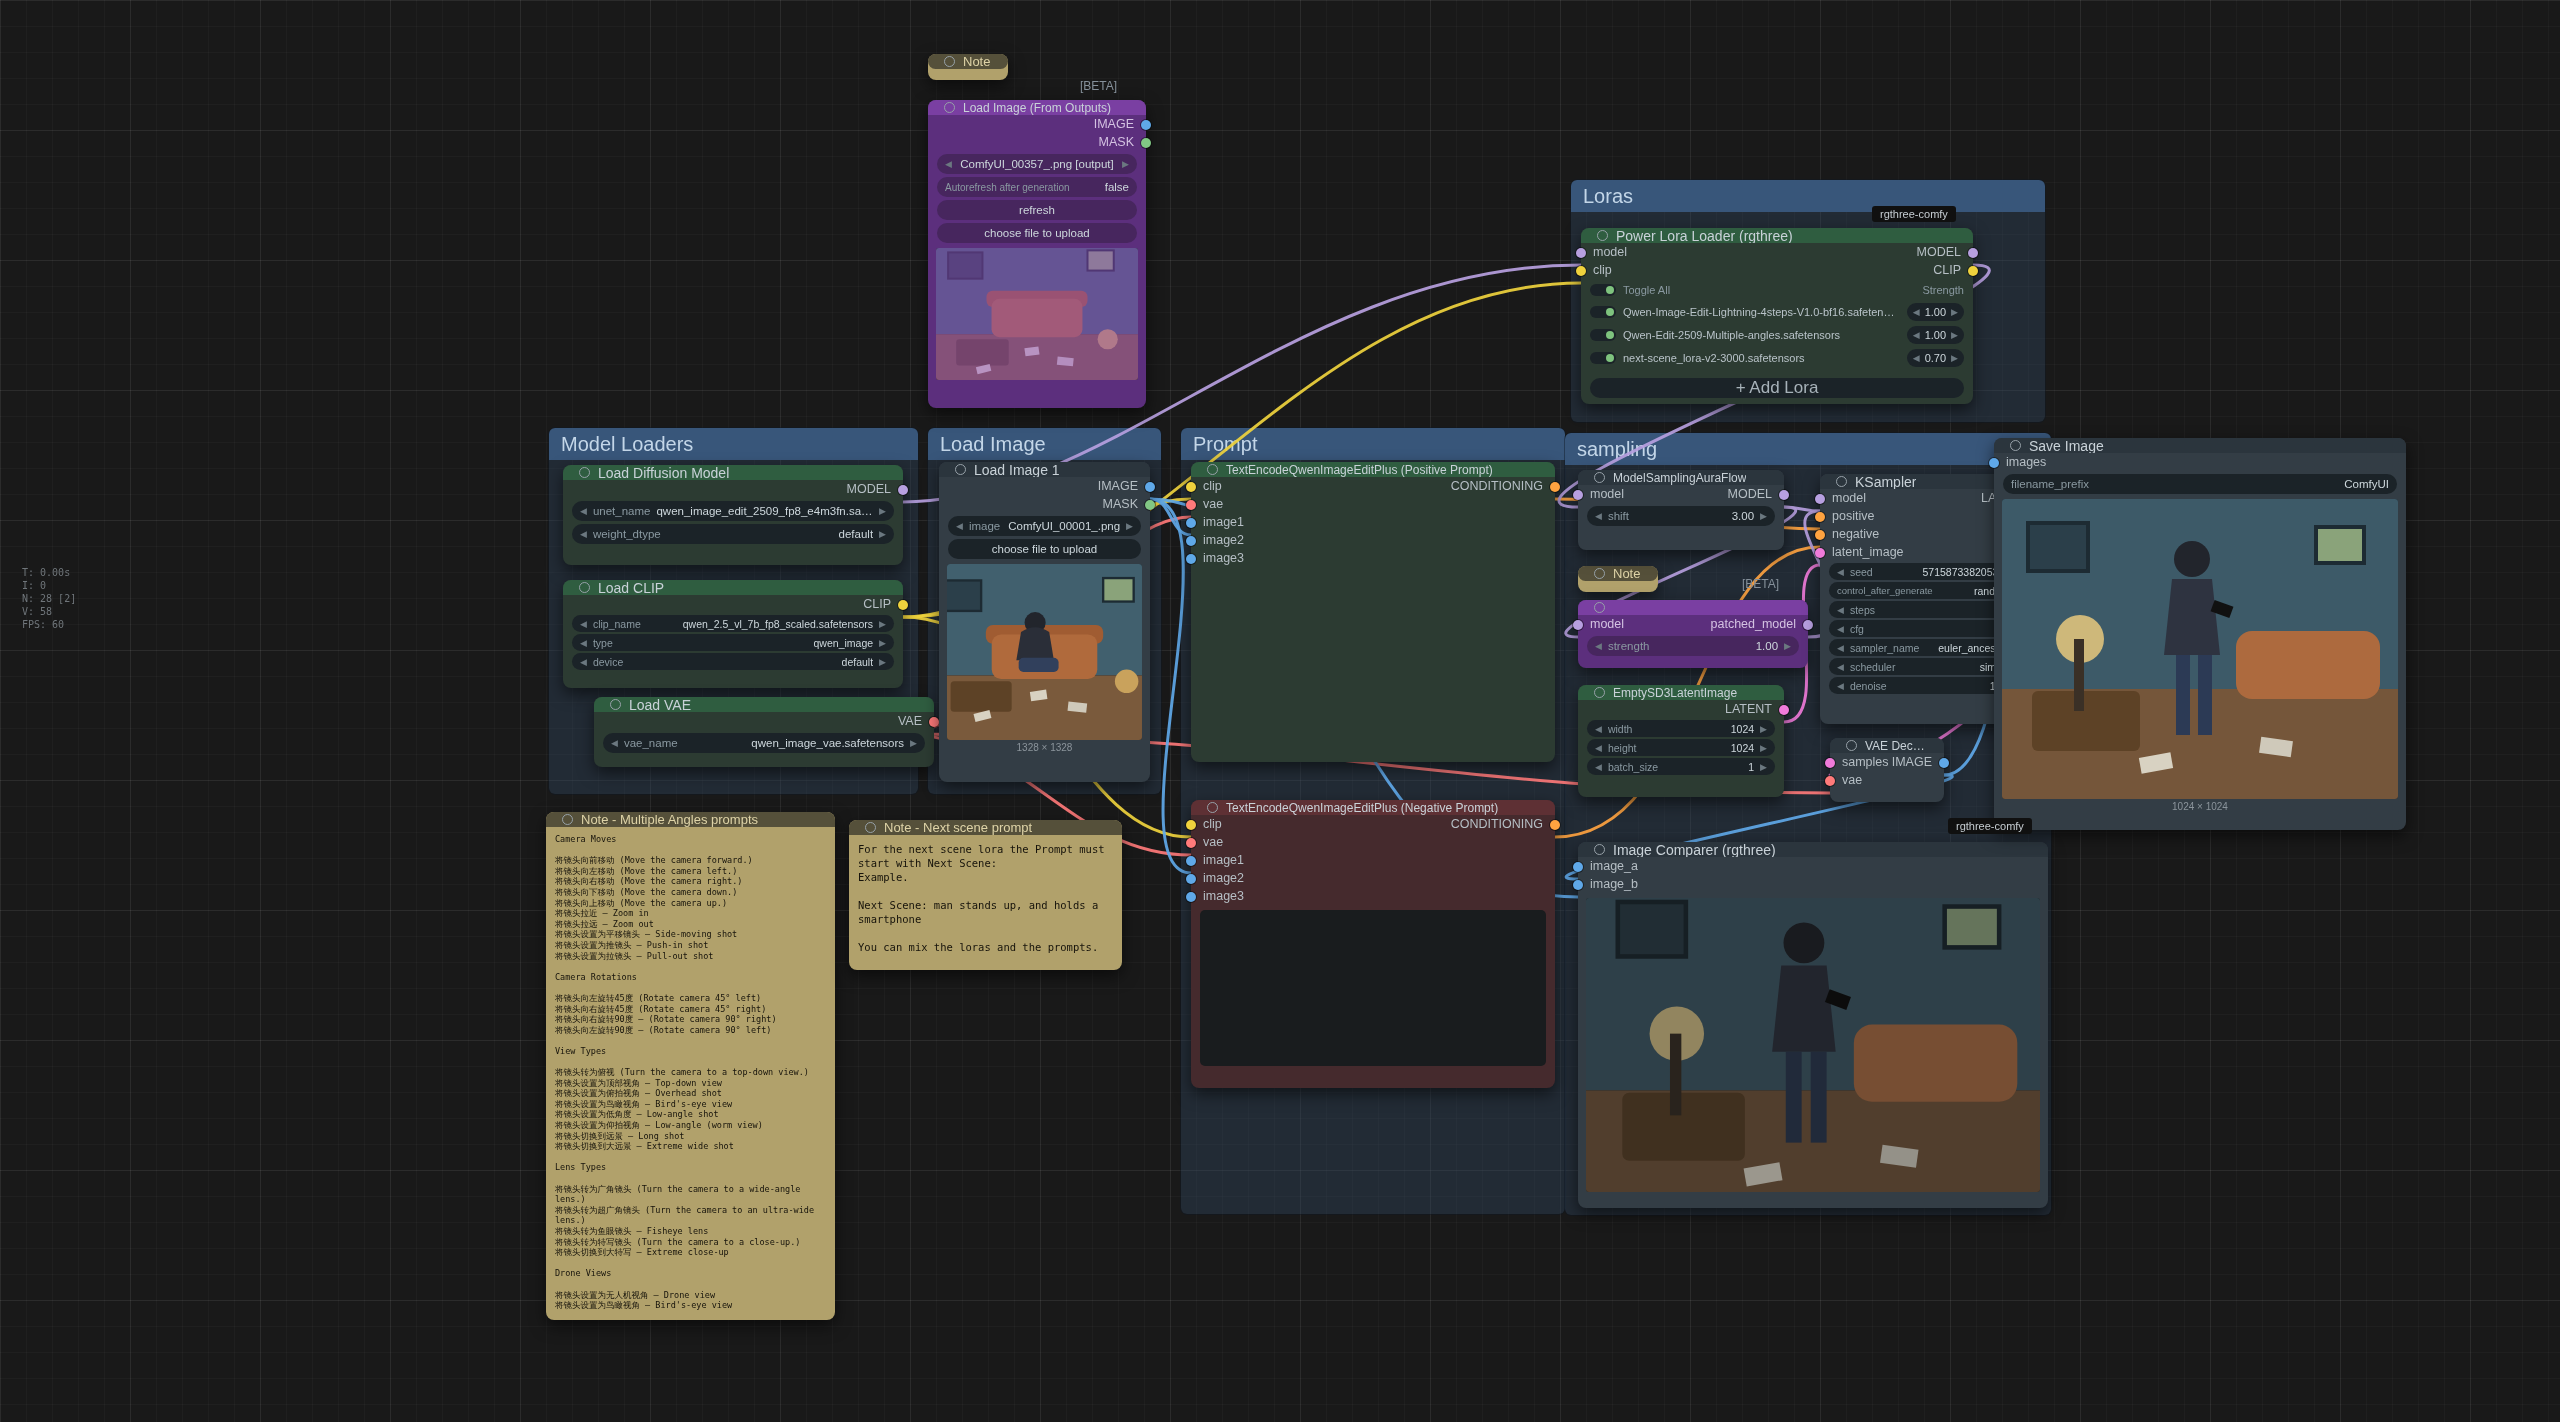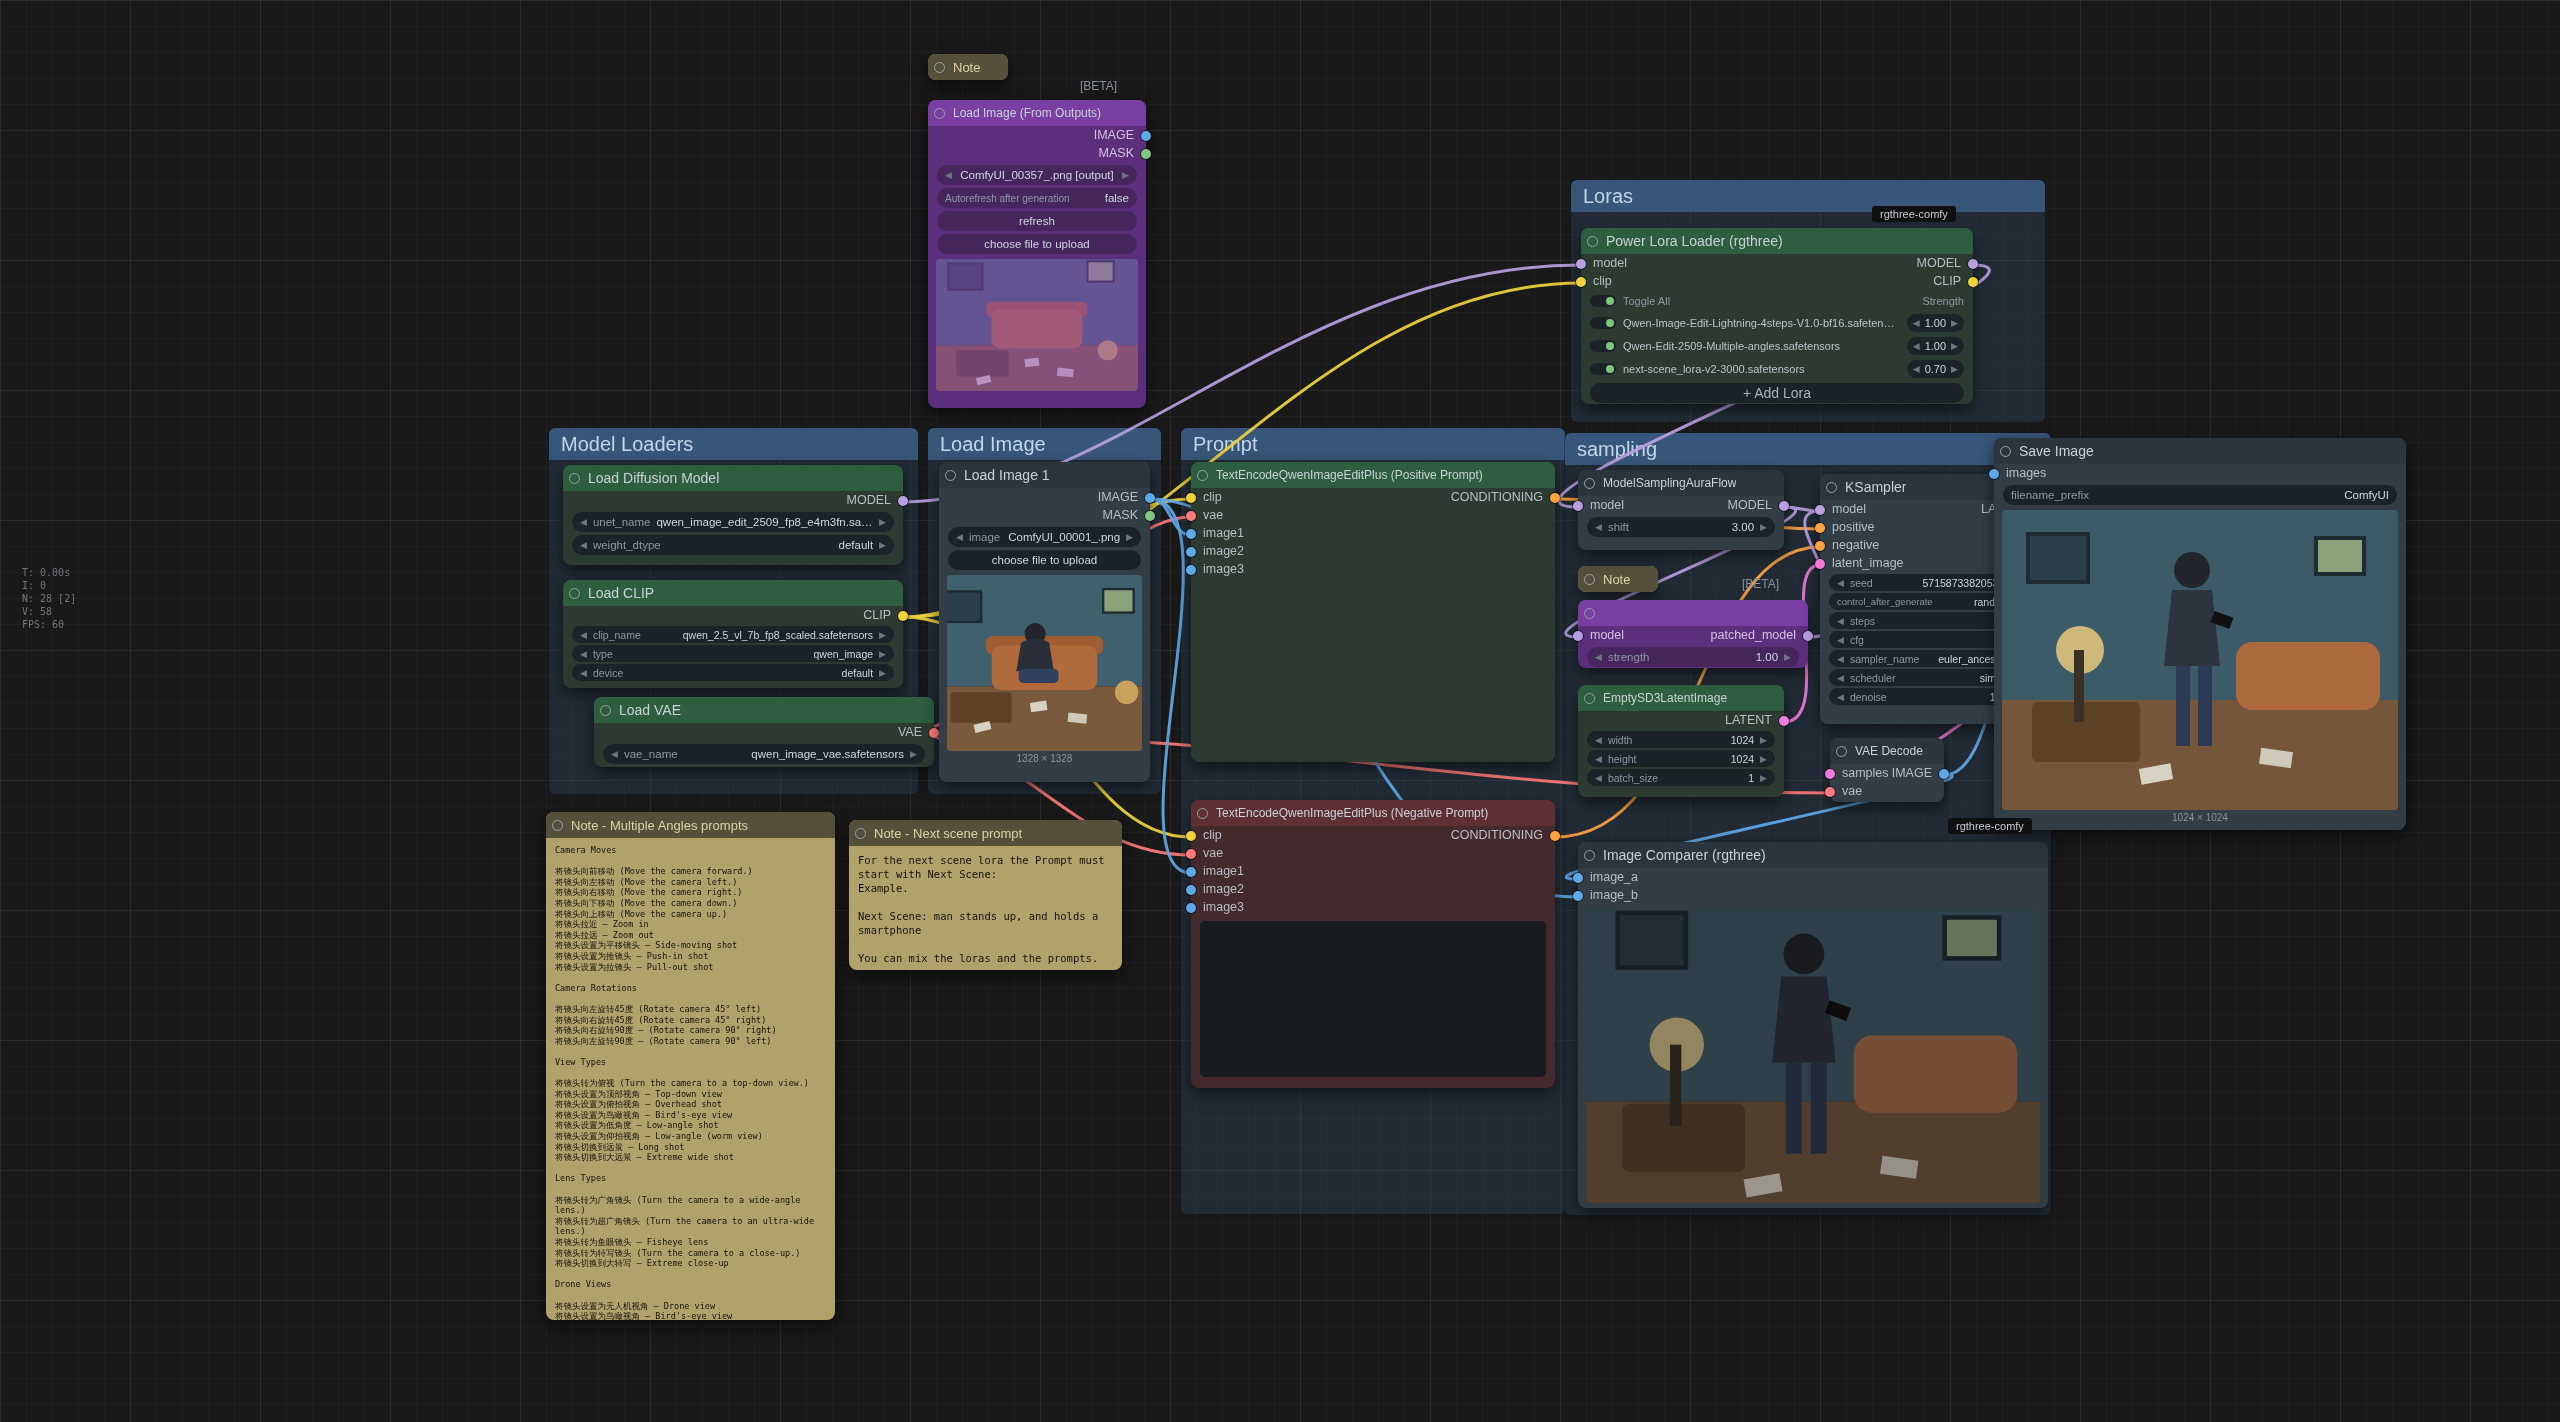--- a/index.html
+++ b/index.html
@@ -12,21 +12,21 @@
   linear-gradient(90deg,rgba(255,255,255,.05) 1px,transparent 1px);
  background-size:26px 26px,26px 26px,130px 130px,130px 130px;
  font-family:"Liberation Sans",sans-serif;color:#ccc}
 .wires{position:absolute;inset:0;z-index:2;pointer-events:none}
 .wires path{fill:none;stroke-width:3;stroke-linecap:round;opacity:.92}
 .group{position:absolute;z-index:1;border-radius:6px}
 .group .gh{display:flex;align-items:center;height:32px;padding:0 12px;border-radius:6px 6px 0 0;font-size:20px}
 .gblue{background:rgba(47,69,92,.42);outline:1px solid rgba(15,25,35,.45)}
 .gblue .gh{background:#38567a;color:#c3d6e8}
 .node{position:absolute;z-index:3;border-radius:8px;background:var(--body,#333d45);box-shadow:0 6px 16px rgba(0,0,0,.55);font-size:13px}
-.nh{display:flex;align-items:center;gap:8px;height:26px;padding:0 6px;border-radius:8px 8px 0 0;background:var(--head,#2b353d);color:#c9d2d8;font-size:14px;white-space:nowrap;overflow:hidden}
+.nh{display:flex;align-items:center;gap:8px;height:15px;padding:0 16px;border-radius:8px 8px 0 0;background:var(--head,#2b353d);color:#c9d2d8;font-size:14px;white-space:nowrap;overflow:hidden}
 .nh .nt{overflow:hidden;text-overflow:ellipsis}
 .nh.small{font-size:12px}
 .cdot{width:11px;height:11px;border-radius:50%;border:1.6px solid #97a1a8;flex:none}
 .green{--head:#2f5d40;--body:#2c3b32}
 .red{--head:#5e3034;--body:#452a2d}
 .purple{--head:#7a3fa2;--body:#5c2f7d}
 .purple .wg{background:#47265e;color:#cdb7de}
 .purple .srow{color:#d4c2e2}
 .collapsed{height:26px!important}
 .collapsed .nh{border-radius:8px}
@@ -58,21 +58,21 @@
 .badge{position:absolute;z-index:4;background:#101010;color:#c6cdd2;font-size:11px;padding:2px 8px;border-radius:3px}
 .beta{position:absolute;z-index:4;color:#85909a;font-size:12px}
 .stats{position:absolute;z-index:1;font-family:"DejaVu Sans Mono",monospace;font-size:10px;line-height:13px;color:#6f757a;white-space:pre}
 .tgl{width:26px;height:12px;border-radius:6px;background:#1b2328;position:relative;flex:none}
 .tgl::after{content:"";position:absolute;right:2px;top:2px;width:8px;height:8px;border-radius:50%;background:#7ec37e}
 .lrow{display:flex;align-items:center;gap:7px;height:21px;margin:2px 9px;font-size:11px;color:#b9c3c9}
 .lrow .lname{flex:1;white-space:nowrap;overflow:hidden;text-overflow:ellipsis}
 .lrow .lstr{display:flex;align-items:center;gap:5px;background:#1b2328;border-radius:9px;height:18px;padding:0 6px;flex:none;color:#cdd7dc}
 .hdr2{display:flex;justify-content:space-between;align-items:center;height:18px;margin:2px 9px;font-size:11px;color:#8a99a1}
 .hdr2 .left{display:flex;gap:7px;align-items:center}
-.addl{margin:4px 9px;height:20px;border-radius:10px;background:#1b2328;display:flex;align-items:center;justify-content:center;font-size:14px;color:#a7b2b9}
+.addl{margin:10px 9px;height:20px;border-radius:10px;background:#1b2328;display:flex;align-items:center;justify-content:center;font-size:17px;color:#a7b2b9}
 </style>
 </head>
 <body>
 
 <svg width="0" height="0" style="position:absolute" aria-hidden="true" xmlns:xlink="http://www.w3.org/1999/xlink">
 <defs>
 <symbol id="scene-room" viewBox="0 0 200 150" preserveAspectRatio="xMidYMid slice">
   <rect width="200" height="95" fill="#41606e"></rect>
         <rect y="95" width="200" height="55" fill="#7a5a3c"></rect>
   <rect x="12" y="14" width="34" height="26" fill="#2b3f4a" stroke="#1d2b33" stroke-width="2"></rect>

